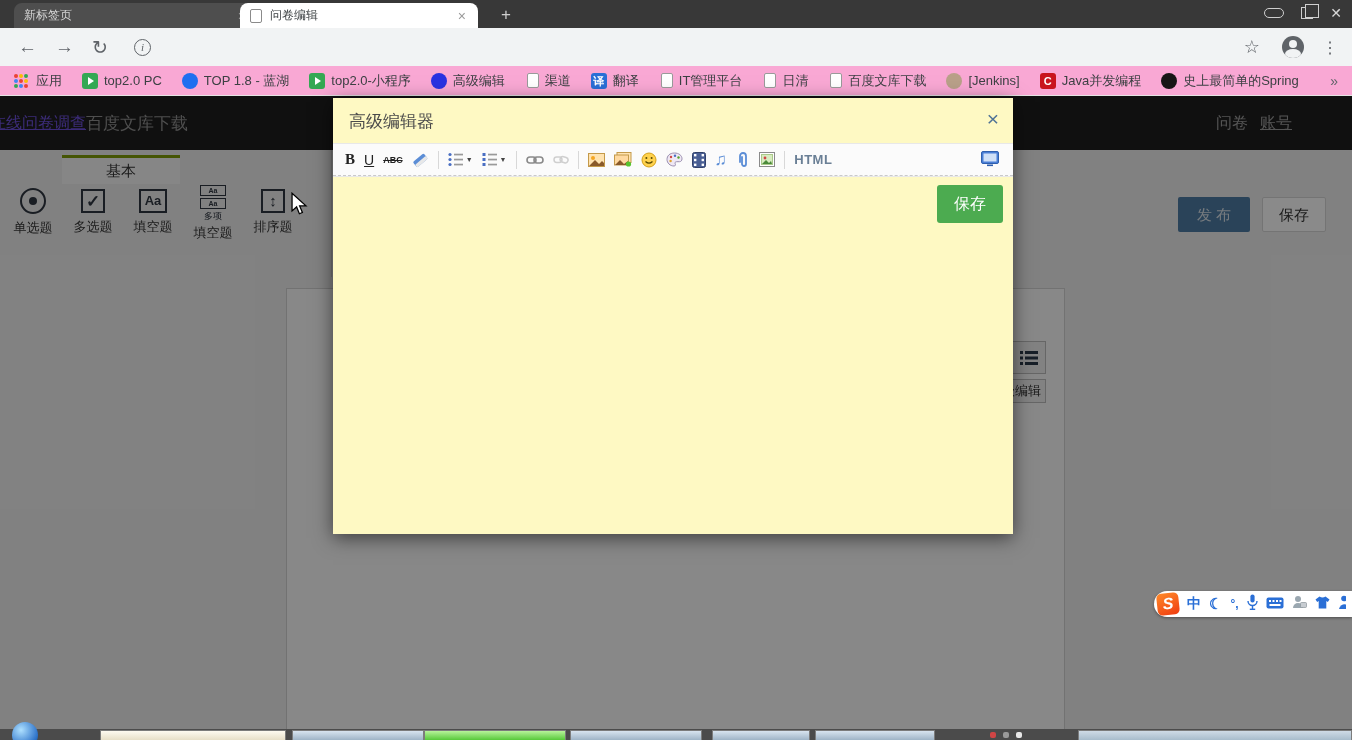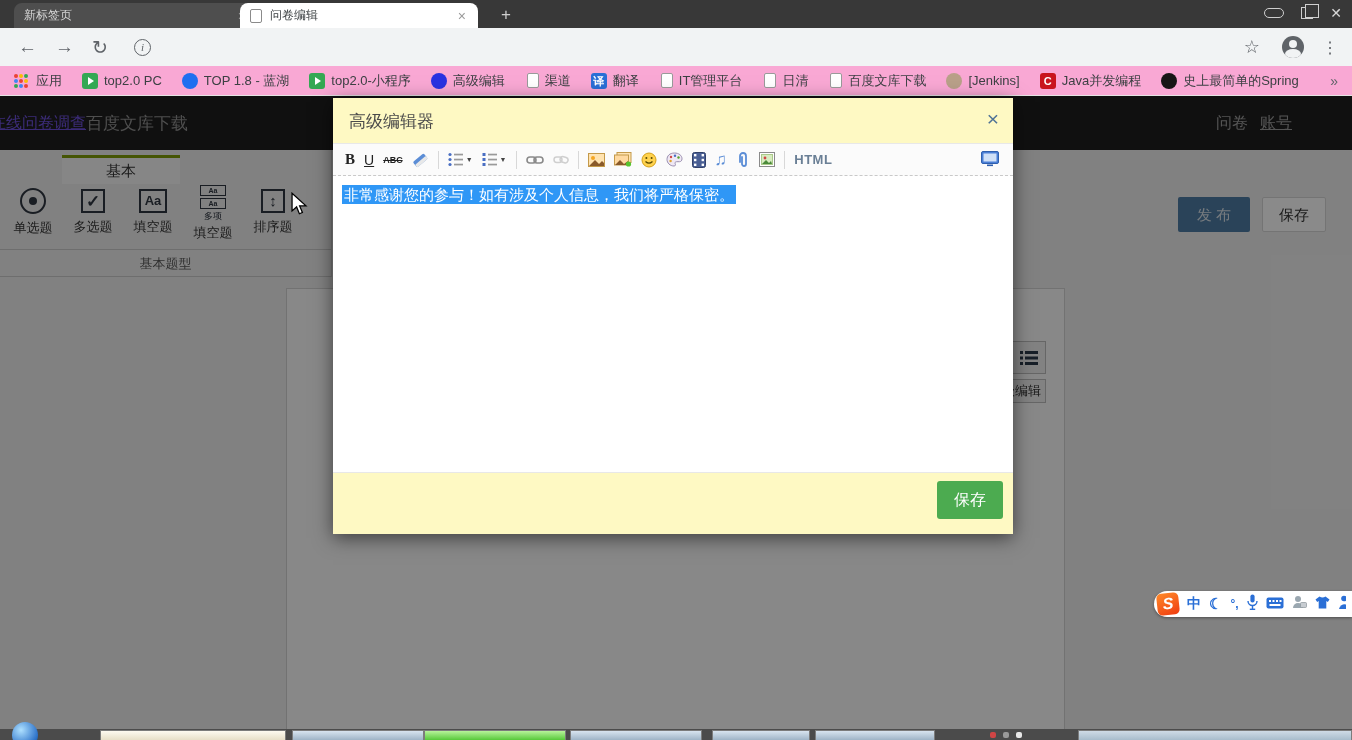--- a/index.html
+++ b/index.html
@@ -266,21 +266,20 @@
         <i>Aa</i>
       </span>
     <span class="mini-badge">多项</span>
     <span class="lbl">填空题</span>
   </div>
   <div class="qtype" style="left:243px;">
     <span class="ic-sort">↕</span>
     <span class="lbl">排序题</span>
   </div>
 
-  <div id="qgroup" class="abs">基本题型</div>
   <div id="panel-rborder" class="abs"></div>
 
   <div id="btn-publish" class="abs">发 布</div>
   <div id="btn-psave" class="abs">保存</div>
   <div id="canvas" class="abs"></div>
 
   <div id="side-tool" class="abs">
     <div class="icobox">
       <svg width="18" height="16" viewBox="0 0 18 16">
         <rect x="0" y="1" width="3" height="3" fill="#2b3a4a"></rect>
@@ -412,23 +411,20 @@
       <span class="tb tb-html">HTML</span>
       <span id="tb-screen">
         <svg width="18" height="16" viewBox="0 0 18 16">
           <rect x="0.5" y="0.5" width="17" height="12" rx="1.5" fill="#4a7fd6" stroke="#2f5fae"></rect>
           <rect x="2.5" y="2.5" width="13" height="8" fill="#cfe0f7"></rect>
           <rect x="6" y="13.5" width="6" height="1.6" fill="#2f5fae"></rect>
         </svg>
       </span>
     </div>
 
-    <div id="m-content">
-      <span id="sel-text">非常感谢您的参与！如有涉及个人信息，我们将严格保密。</span>
-    </div>
 
     <div id="m-foot">
       <div id="m-save">保存</div>
     </div>
   </div>
 
   <div id="sogou" class="abs">
     <span id="slogo">S</span>
     <span class="sg-txt">中</span>
     <span class="sg-txt" style="font-size:15px;">☾</span>

